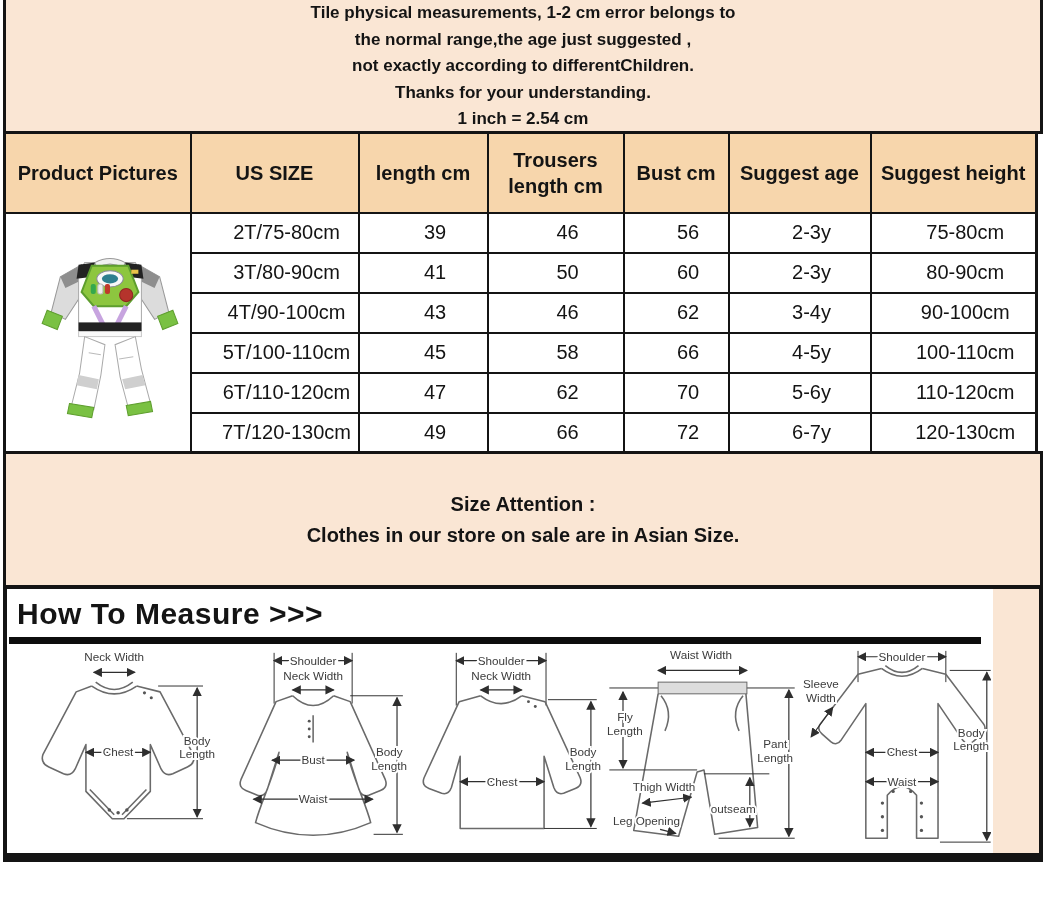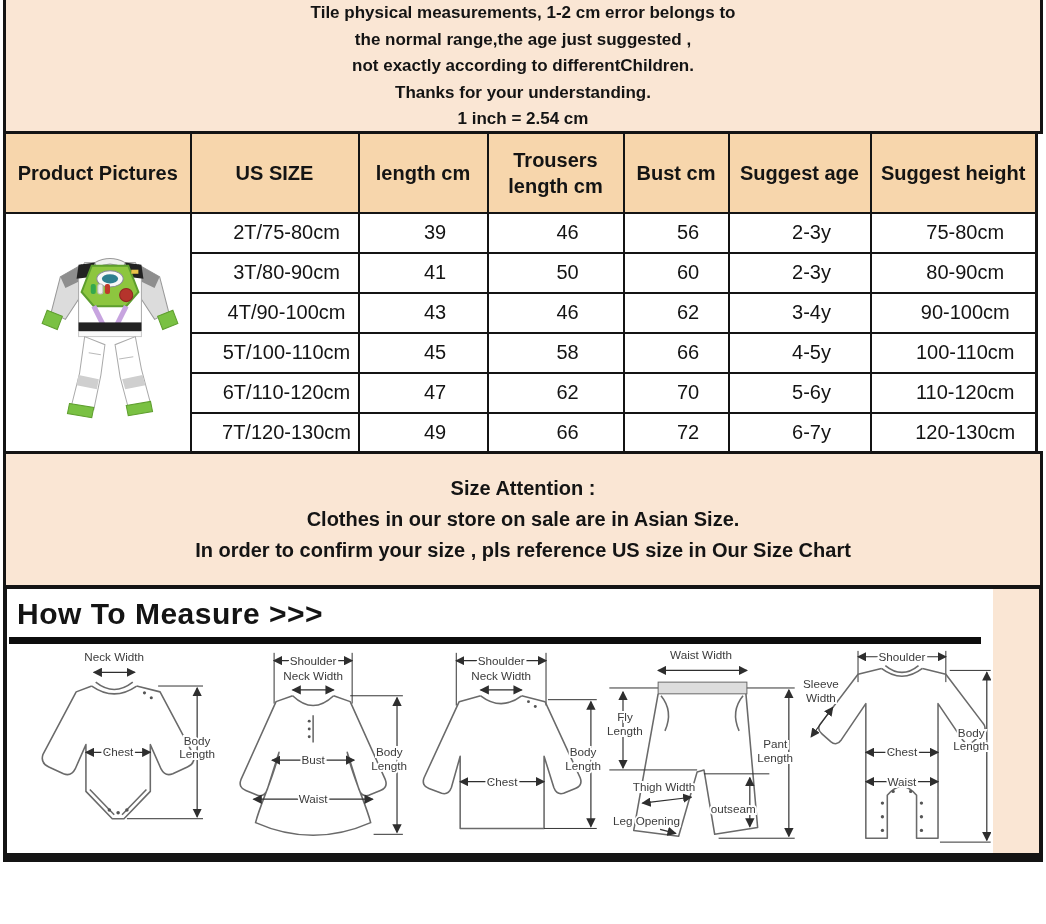--- a/index.html
+++ b/index.html
@@ -214,21 +214,20 @@
           <td>72</td>
           <td>6-7y</td>
           <td>120-130cm</td>
         </tr>
       </tbody>
     </table>
 
     <div class="attention-box">
       <div class="att-title">Size Attention :</div>
       <p>Clothes in our store on sale are in Asian Size.</p>
-      <p>In order to confirm your size , pls reference US size in Our Size Chart</p>
     </div>
 
     <div class="measure-section">
       <div class="measure-white">
         <div class="measure-heading">How To Measure &gt;&gt;&gt;</div>
         <div class="measure-rule"></div>
         <div class="diagram-row">
 
           <svg width="204" height="200" viewBox="0 0 208 205">
             <defs>

